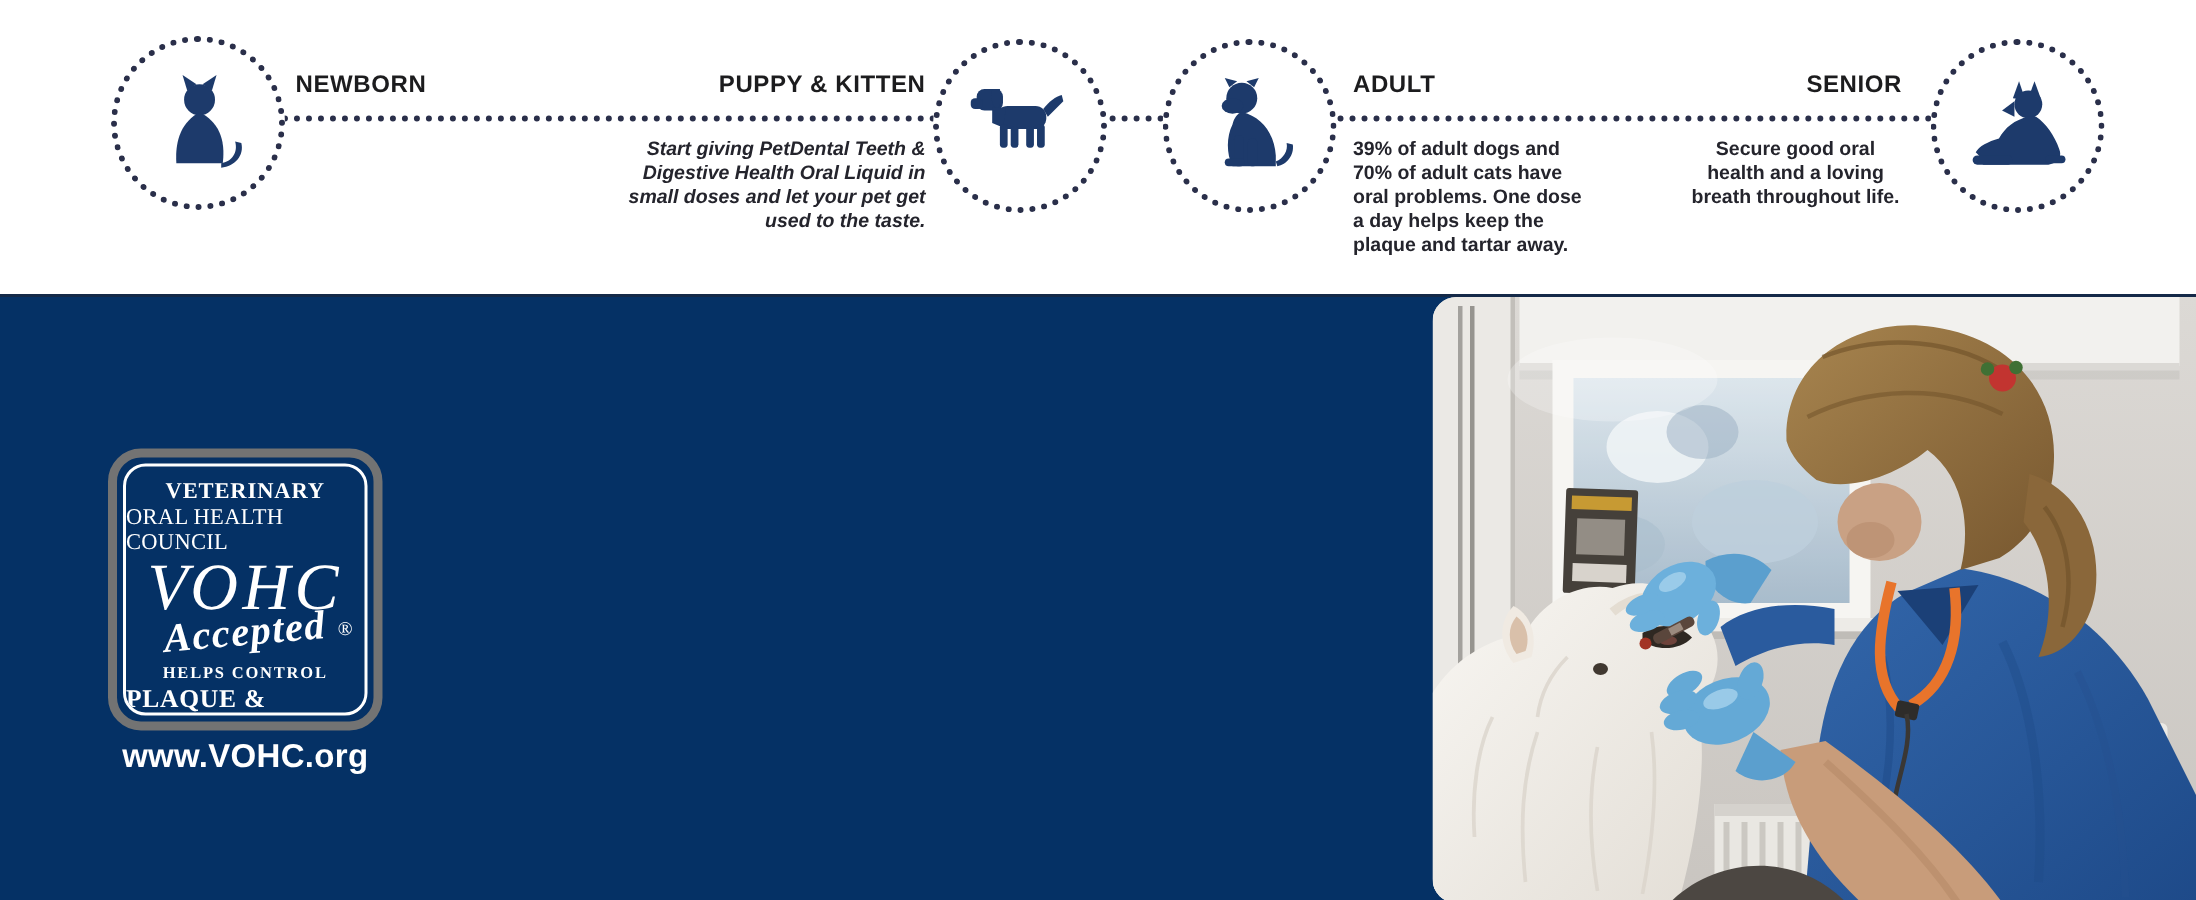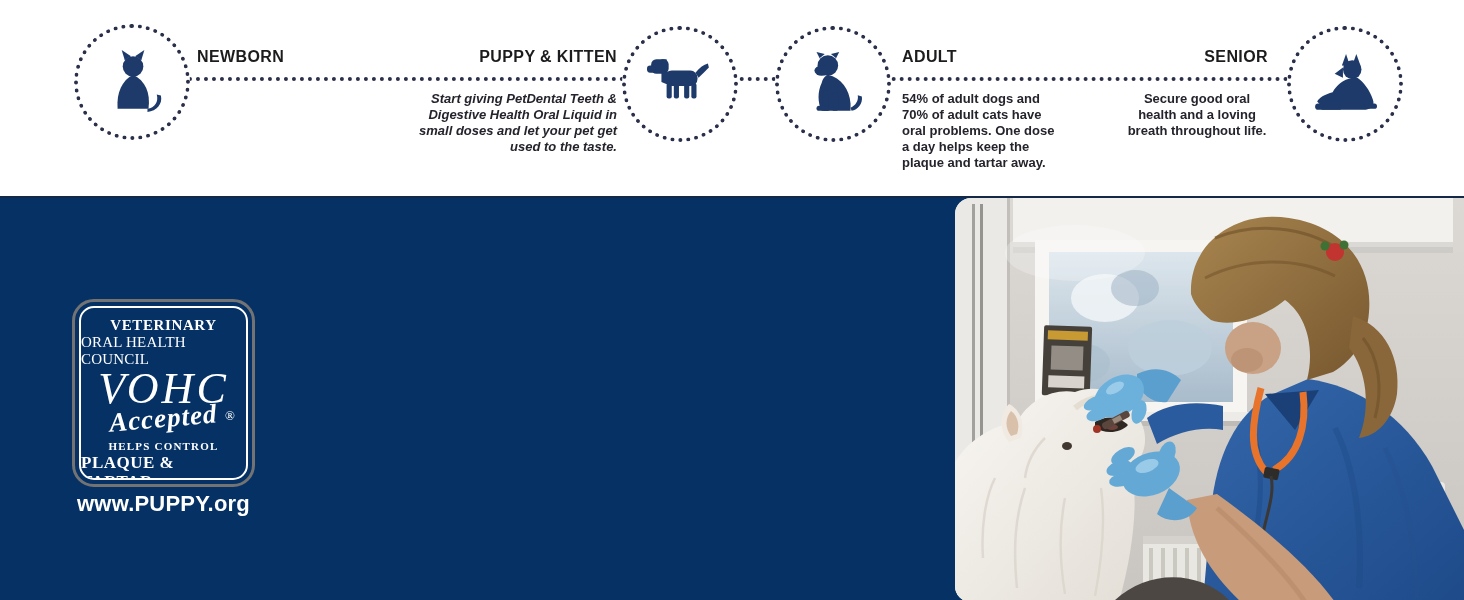--- a/index.html
+++ b/index.html
@@ -25,21 +25,21 @@
   .r1{left:74px;top:24px;} .r2{left:622px;top:26px;} .r3{left:775px;top:26px;} .r4{left:1287px;top:26px;}
   .t1{left:197px;} .t2{right:847px;} .t3{left:902px;} .t4{right:196px;}
   .b1{left:197px;width:135px;text-align:left;}
   .b2{right:847px;width:212px;text-align:right;font-style:italic;}
   .b3{left:902px;width:162px;text-align:left;}
   .b4{right:196px;width:142px;text-align:center;}
   
   .banner{position:absolute;left:0;top:196px;width:1464px;height:404px;
     background:var(--navy);border-top:2px solid #142948;box-sizing:border-box;}
   .seal{position:absolute;left:72px;top:101px;width:183px;height:188px;
-    box-sizing:border-box;border:3px solid #737373;border-radius:22px;padding:4px;}
+    box-sizing:border-box;border:6px solid #737373;border-radius:22px;padding:4px;}
   .seal-inner{width:100%;height:100%;box-sizing:border-box;border:2px solid #fff;
     border-radius:15px;display:flex;flex-direction:column;align-items:center;
     font-family:"Liberation Serif", serif;color:#fff;padding-top:9px;overflow:hidden;}
   .seal-org1{font-size:15px;font-weight:bold;letter-spacing:.6px;line-height:17px;}
   .seal-org2{font-size:15px;font-weight:normal;letter-spacing:.2px;line-height:17px;}
   .seal-acronym{font-size:44px;line-height:40px;letter-spacing:3px;margin-top:1px;font-style:italic;}
   .seal-script{position:relative;font-style:italic;font-weight:bold;font-size:27px;
     line-height:26px;transform:rotate(-5deg);margin-top:-4px;letter-spacing:1px;}
   .seal-reg{position:absolute;right:-18px;bottom:-4px;font-size:13px;font-style:normal;
     font-weight:normal;transform:rotate(5deg);}
@@ -98,21 +98,21 @@
         <polygon points="35,7 38,1 30,3"></polygon>
         <ellipse cx="21" cy="19" rx="7" ry="5"></ellipse>
         <path d="M27 23 C40 26 48 37 49 51 L49 58 L21 58 C17 50 17 39 21 31 C22 27 24 24 27 23 Z"></path>
         <rect x="22" y="38" width="6" height="20" rx="2.5"></rect>
         <rect x="31" y="40" width="6" height="18" rx="2.5"></rect>
         <rect x="16" y="53" width="13" height="5" rx="2.5"></rect>
         <path d="M49 55 C54 53 57 48 56 43 L60 44 C61 51 56 57 50 58 Z"></path>
       </svg>
     </div>
     <div class="stage-title t3">ADULT</div>
-    <div class="stage-text b3">54% of adult dogs and 70% of adult cats have oral problems. One dose a day helps keep the plaque and tartar away.</div>
+    <div class="stage-text b3">39% of adult dogs and 70% of adult cats have oral problems. One dose a day helps keep the plaque and tartar away.</div>
 
     <div class="stage-title t4">SENIOR</div>
     <div class="stage-text b4">Secure good oral health and a loving breath throughout life.</div>
     <div class="ring r4">
       <svg viewBox="0 0 64 64" fill="currentColor">
         <polygon points="33,3 37,15 29,14"></polygon>
         <polygon points="43,3 47,14 39,14"></polygon>
         <circle cx="39" cy="18" r="9"></circle>
         <polygon points="30,16 22,22 30,26"></polygon>
         <path d="M39 26 C30 28 24 33 20 40 C13 42 7 45 5 49 L8 52 C7 54 8 56 10 57 L52 57 C58 56 61 52 59 47 C56 38 50 30 44 26 Z"></path>
@@ -131,21 +131,21 @@
         <div class="seal-acronym">VOHC</div>
         <div class="seal-script">
           <span>Accepted</span>
           <span class="seal-reg">®</span>
         </div>
         <div class="seal-rule"></div>
         <div class="seal-claim1">HELPS CONTROL</div>
         <div class="seal-claim2">PLAQUE &amp; TARTAR</div>
       </div>
     </div>
-    <div class="vohc-url">www.PUPPY.org</div>
+    <div class="vohc-url">www.VOHC.org</div>
 
     <div class="headline">
     </div>
 
     <div class="photo">
       <svg width="509" height="404" viewBox="0 0 509 404">
         <defs>
           <linearGradient id="wallGrad" x1="0" y1="0" x2="0" y2="1">
             <stop offset="0" stop-color="#dcd9d5"></stop>
               <stop offset="1" stop-color="#c9c5c0"></stop>

